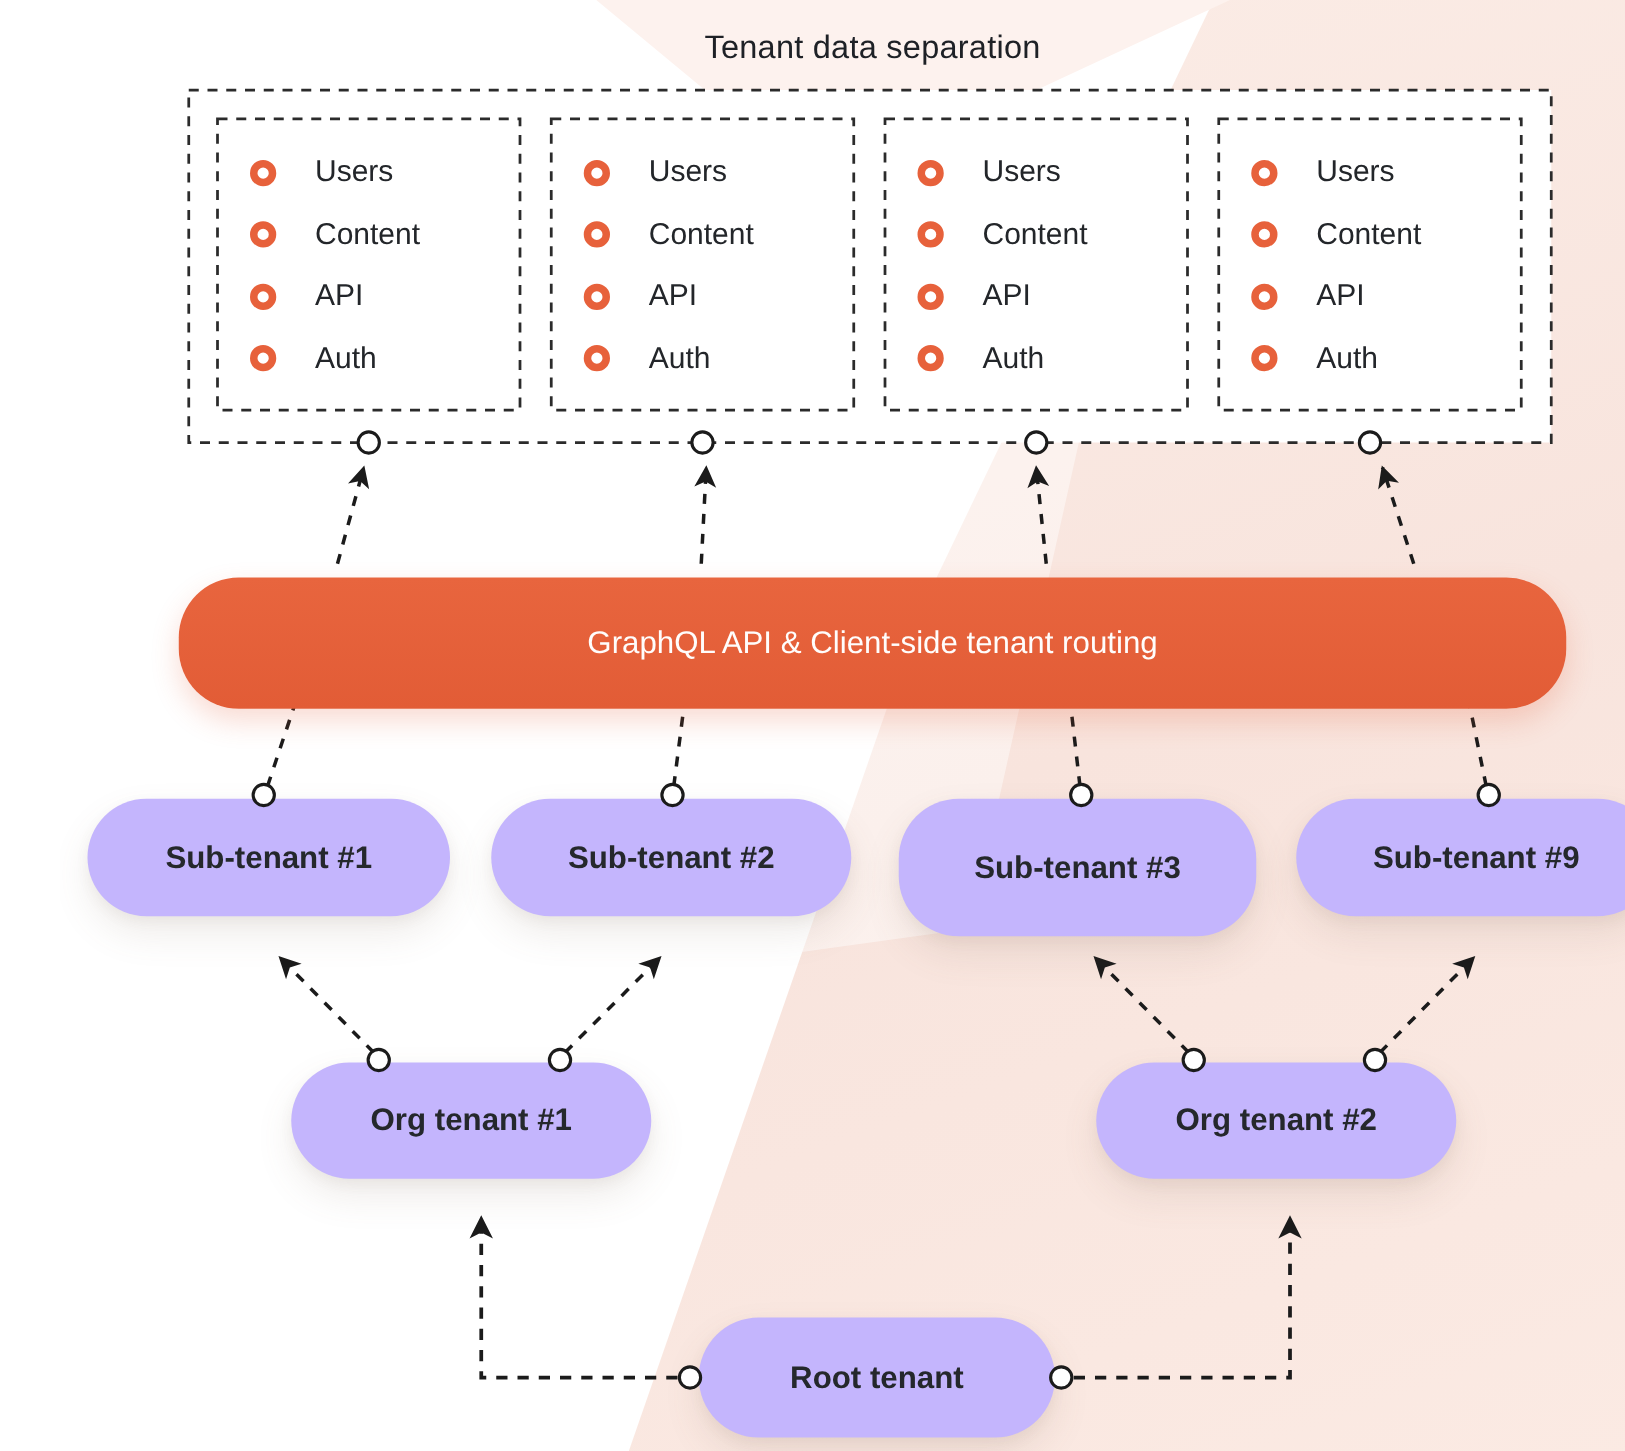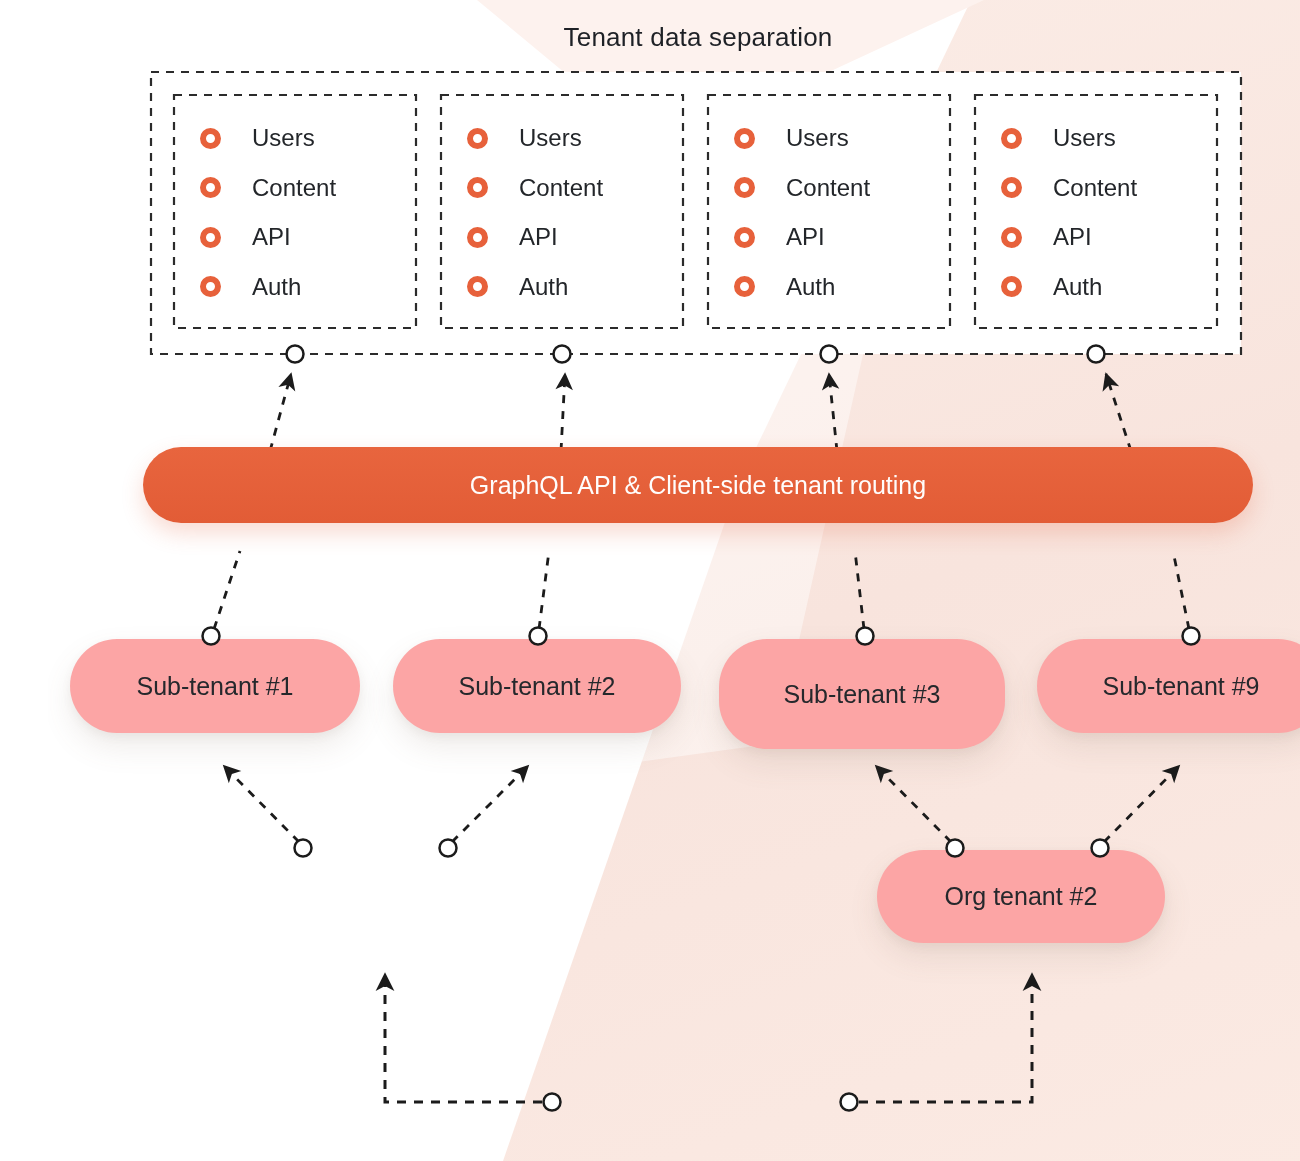--- a/index.html
+++ b/index.html
@@ -48,28 +48,29 @@
     width:9px;height:9px;border:6px solid #e7613b;border-radius:50%;
     background:#ffffff;flex:0 0 auto;
   }
   .data-label{font-size:24px;color:#23262a;line-height:1;}
   
   .pill{
     position:absolute;display:flex;align-items:center;justify-content:center;
     border-radius:48px;font-size:25px;
   }
   .pill.orange{
-    left:95px;top:447px;width:1110px;height:76px;
+    left:95px;top:462px;width:1110px;height:105px;
     background:linear-gradient(180deg,#e8653e 0%,#e25c36 100%);
     color:#fffdfc;
     box-shadow:0 10px 22px rgba(226,92,54,.22);
   }
   .pill.white{
-    background:#fca5a5;color:#25282c;
+    background:#c4b5fd;color:#25282c;
     box-shadow:0 14px 30px rgba(120,95,85,.12),0 4px 10px rgba(120,95,85,.07);
+    font-weight:bold;
   }
   .pill.s1{left:22px;top:639px;width:290px;height:94px;}
   .pill.s2{left:345px;top:639px;width:288px;height:94px;}
   .pill.s3{left:671px;top:639px;width:286px;height:110px;}
   .pill.s4{left:989px;top:639px;width:288px;height:94px;}
   .pill.o1{left:185px;top:850px;width:288px;height:93px;}
   .pill.o2{left:829px;top:850px;width:288px;height:93px;}
   .pill.root{left:511px;top:1054px;width:285px;height:96px;}
 </style>
 </head>
@@ -208,24 +209,30 @@
   <div class="pill white s2">
       <span>Sub-tenant #2</span>
     </div>
   <div class="pill white s3">
       <span>Sub-tenant #3</span>
     </div>
   <div class="pill white s4">
       <span>Sub-tenant #9</span>
     </div>
 
+  <div class="pill white o1">
+      <span>Org tenant #1</span>
+    </div>
   <div class="pill white o2">
       <span>Org tenant #2</span>
     </div>
 
+  <div class="pill white root">
+      <span>Root tenant</span>
+    </div>
 
   <svg class="layer" width="1300" height="1161" viewBox="0 0 1300 1161">
     <g fill="#ffffff" stroke="#1b1b1b" stroke-width="2.5">
       <circle cx="247" cy="354" r="8.5"></circle>
       <circle cx="514" cy="354" r="8.5"></circle>
       <circle cx="781" cy="354" r="8.5"></circle>
       <circle cx="1048" cy="354" r="8.5"></circle>
       <circle cx="163" cy="636" r="8.5"></circle>
       <circle cx="490" cy="636" r="8.5"></circle>
       <circle cx="817" cy="636" r="8.5"></circle>

